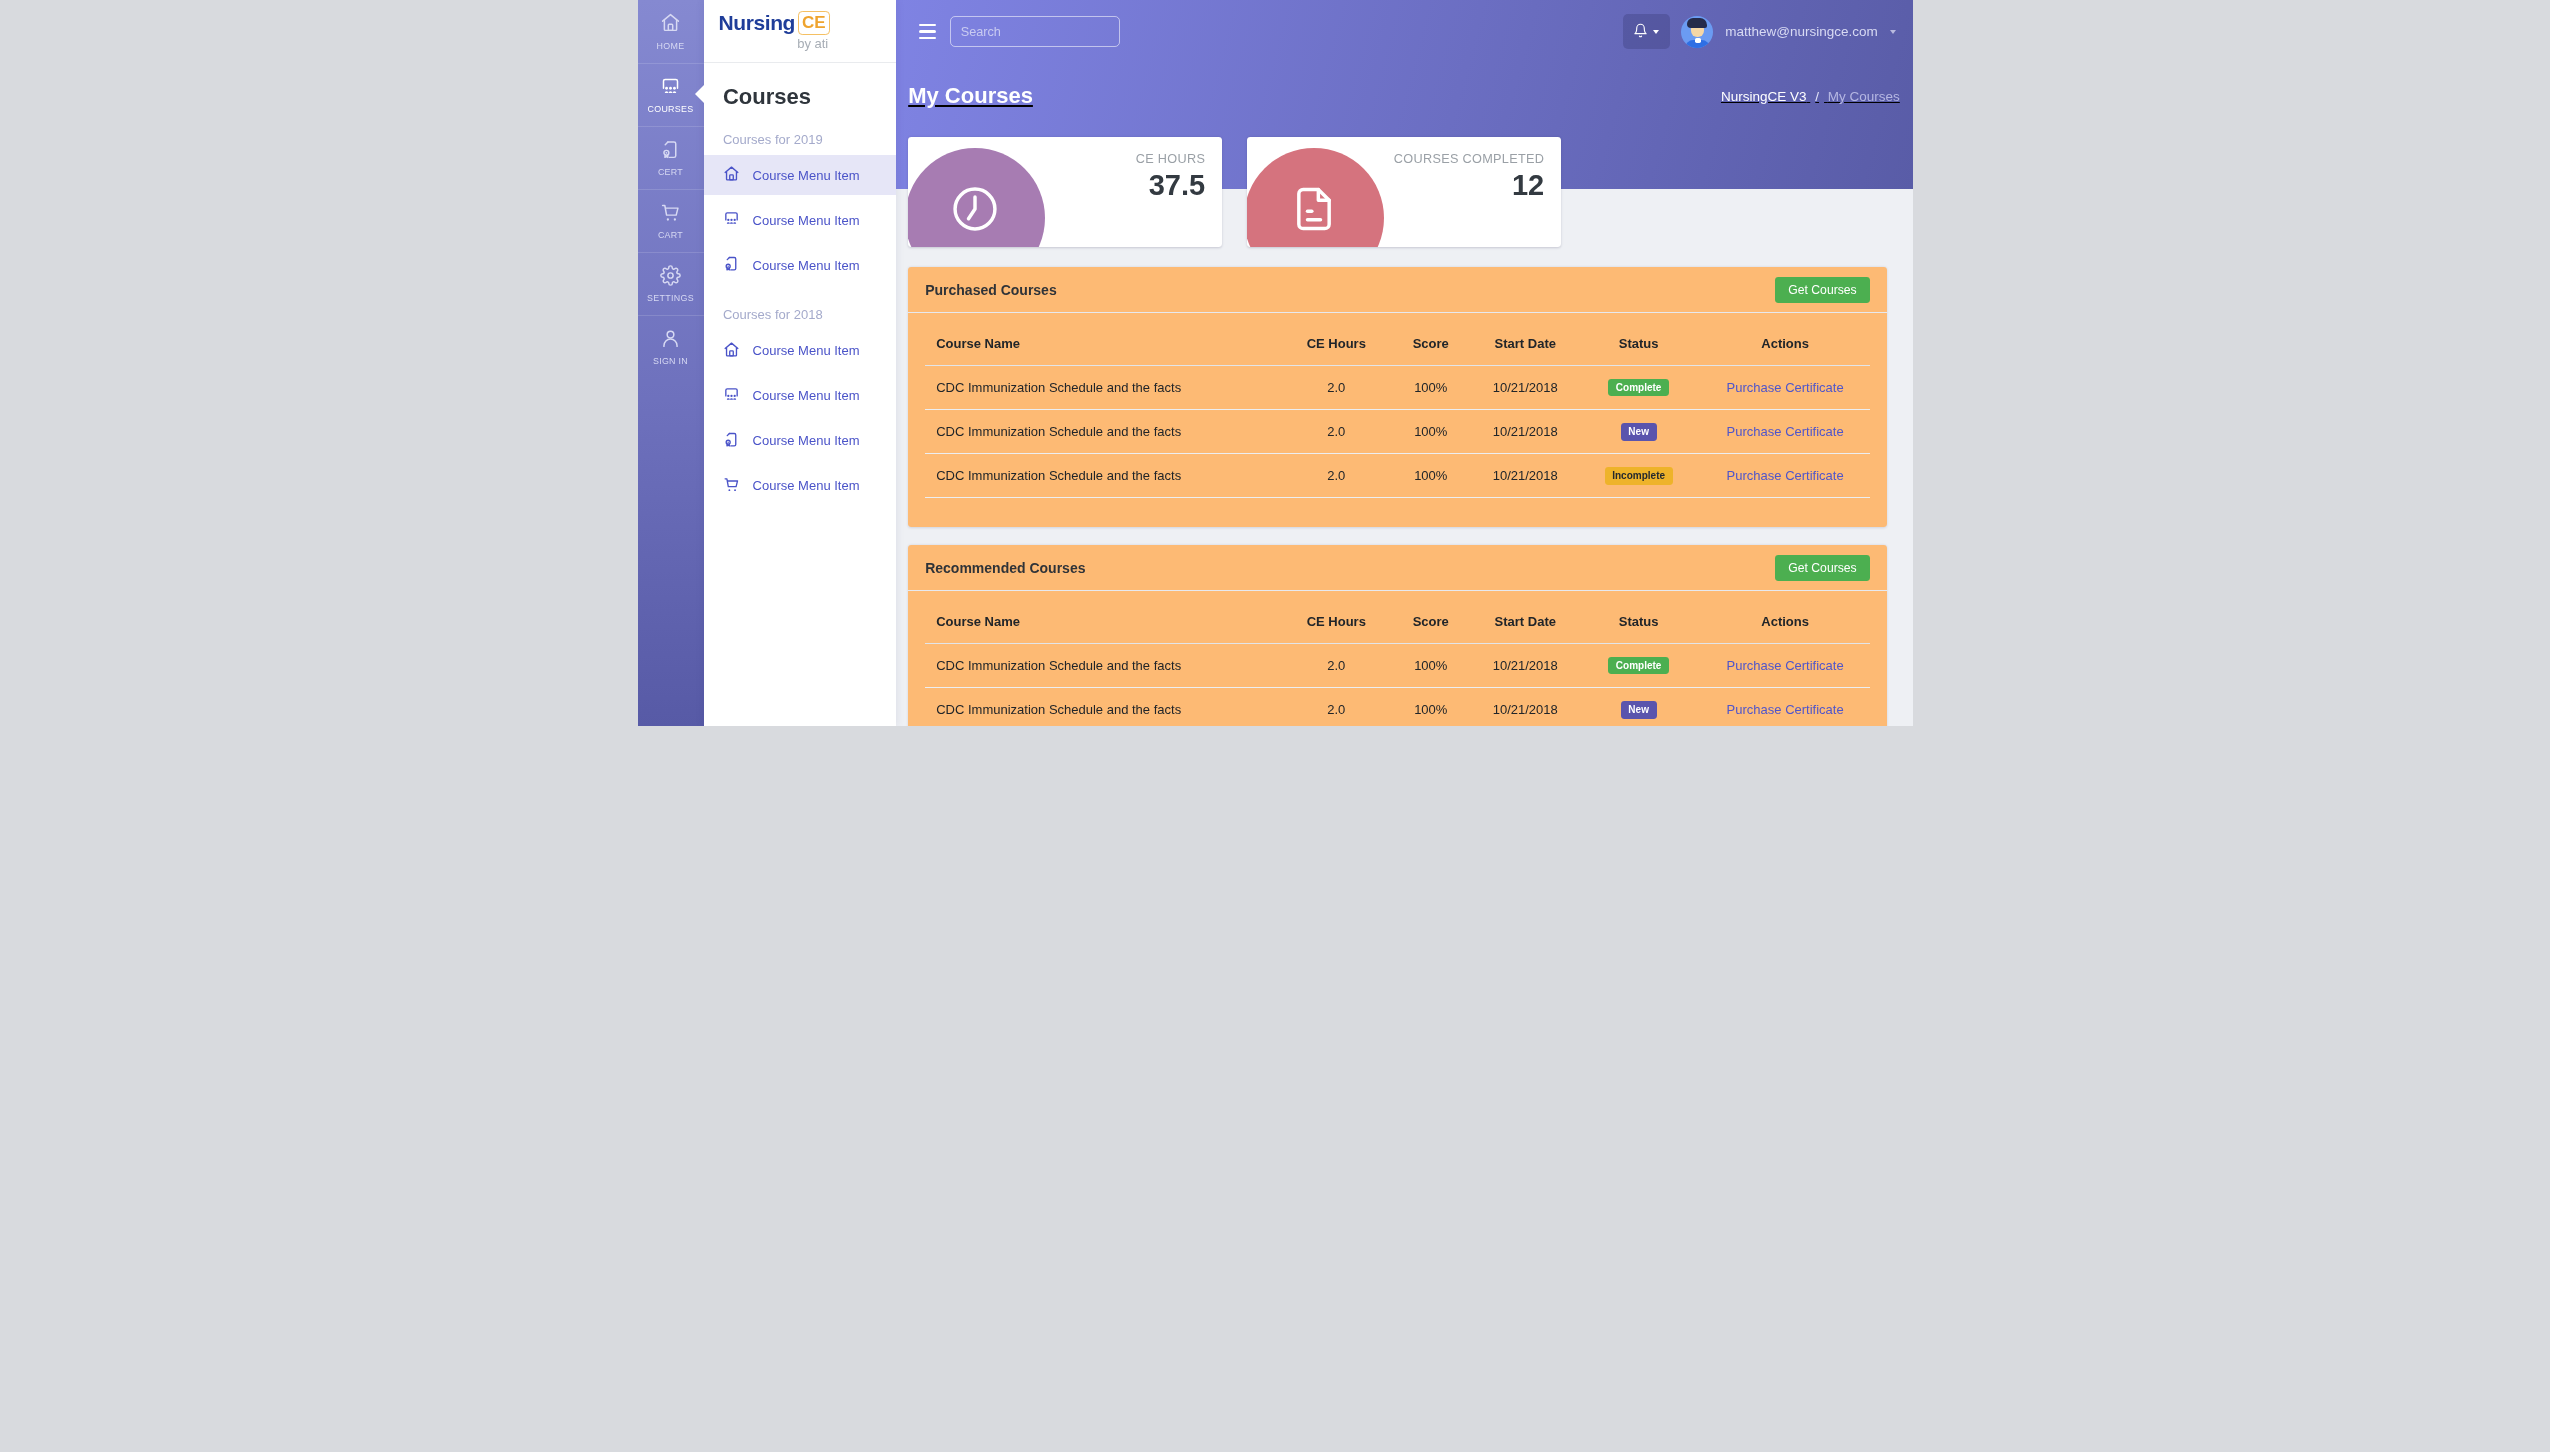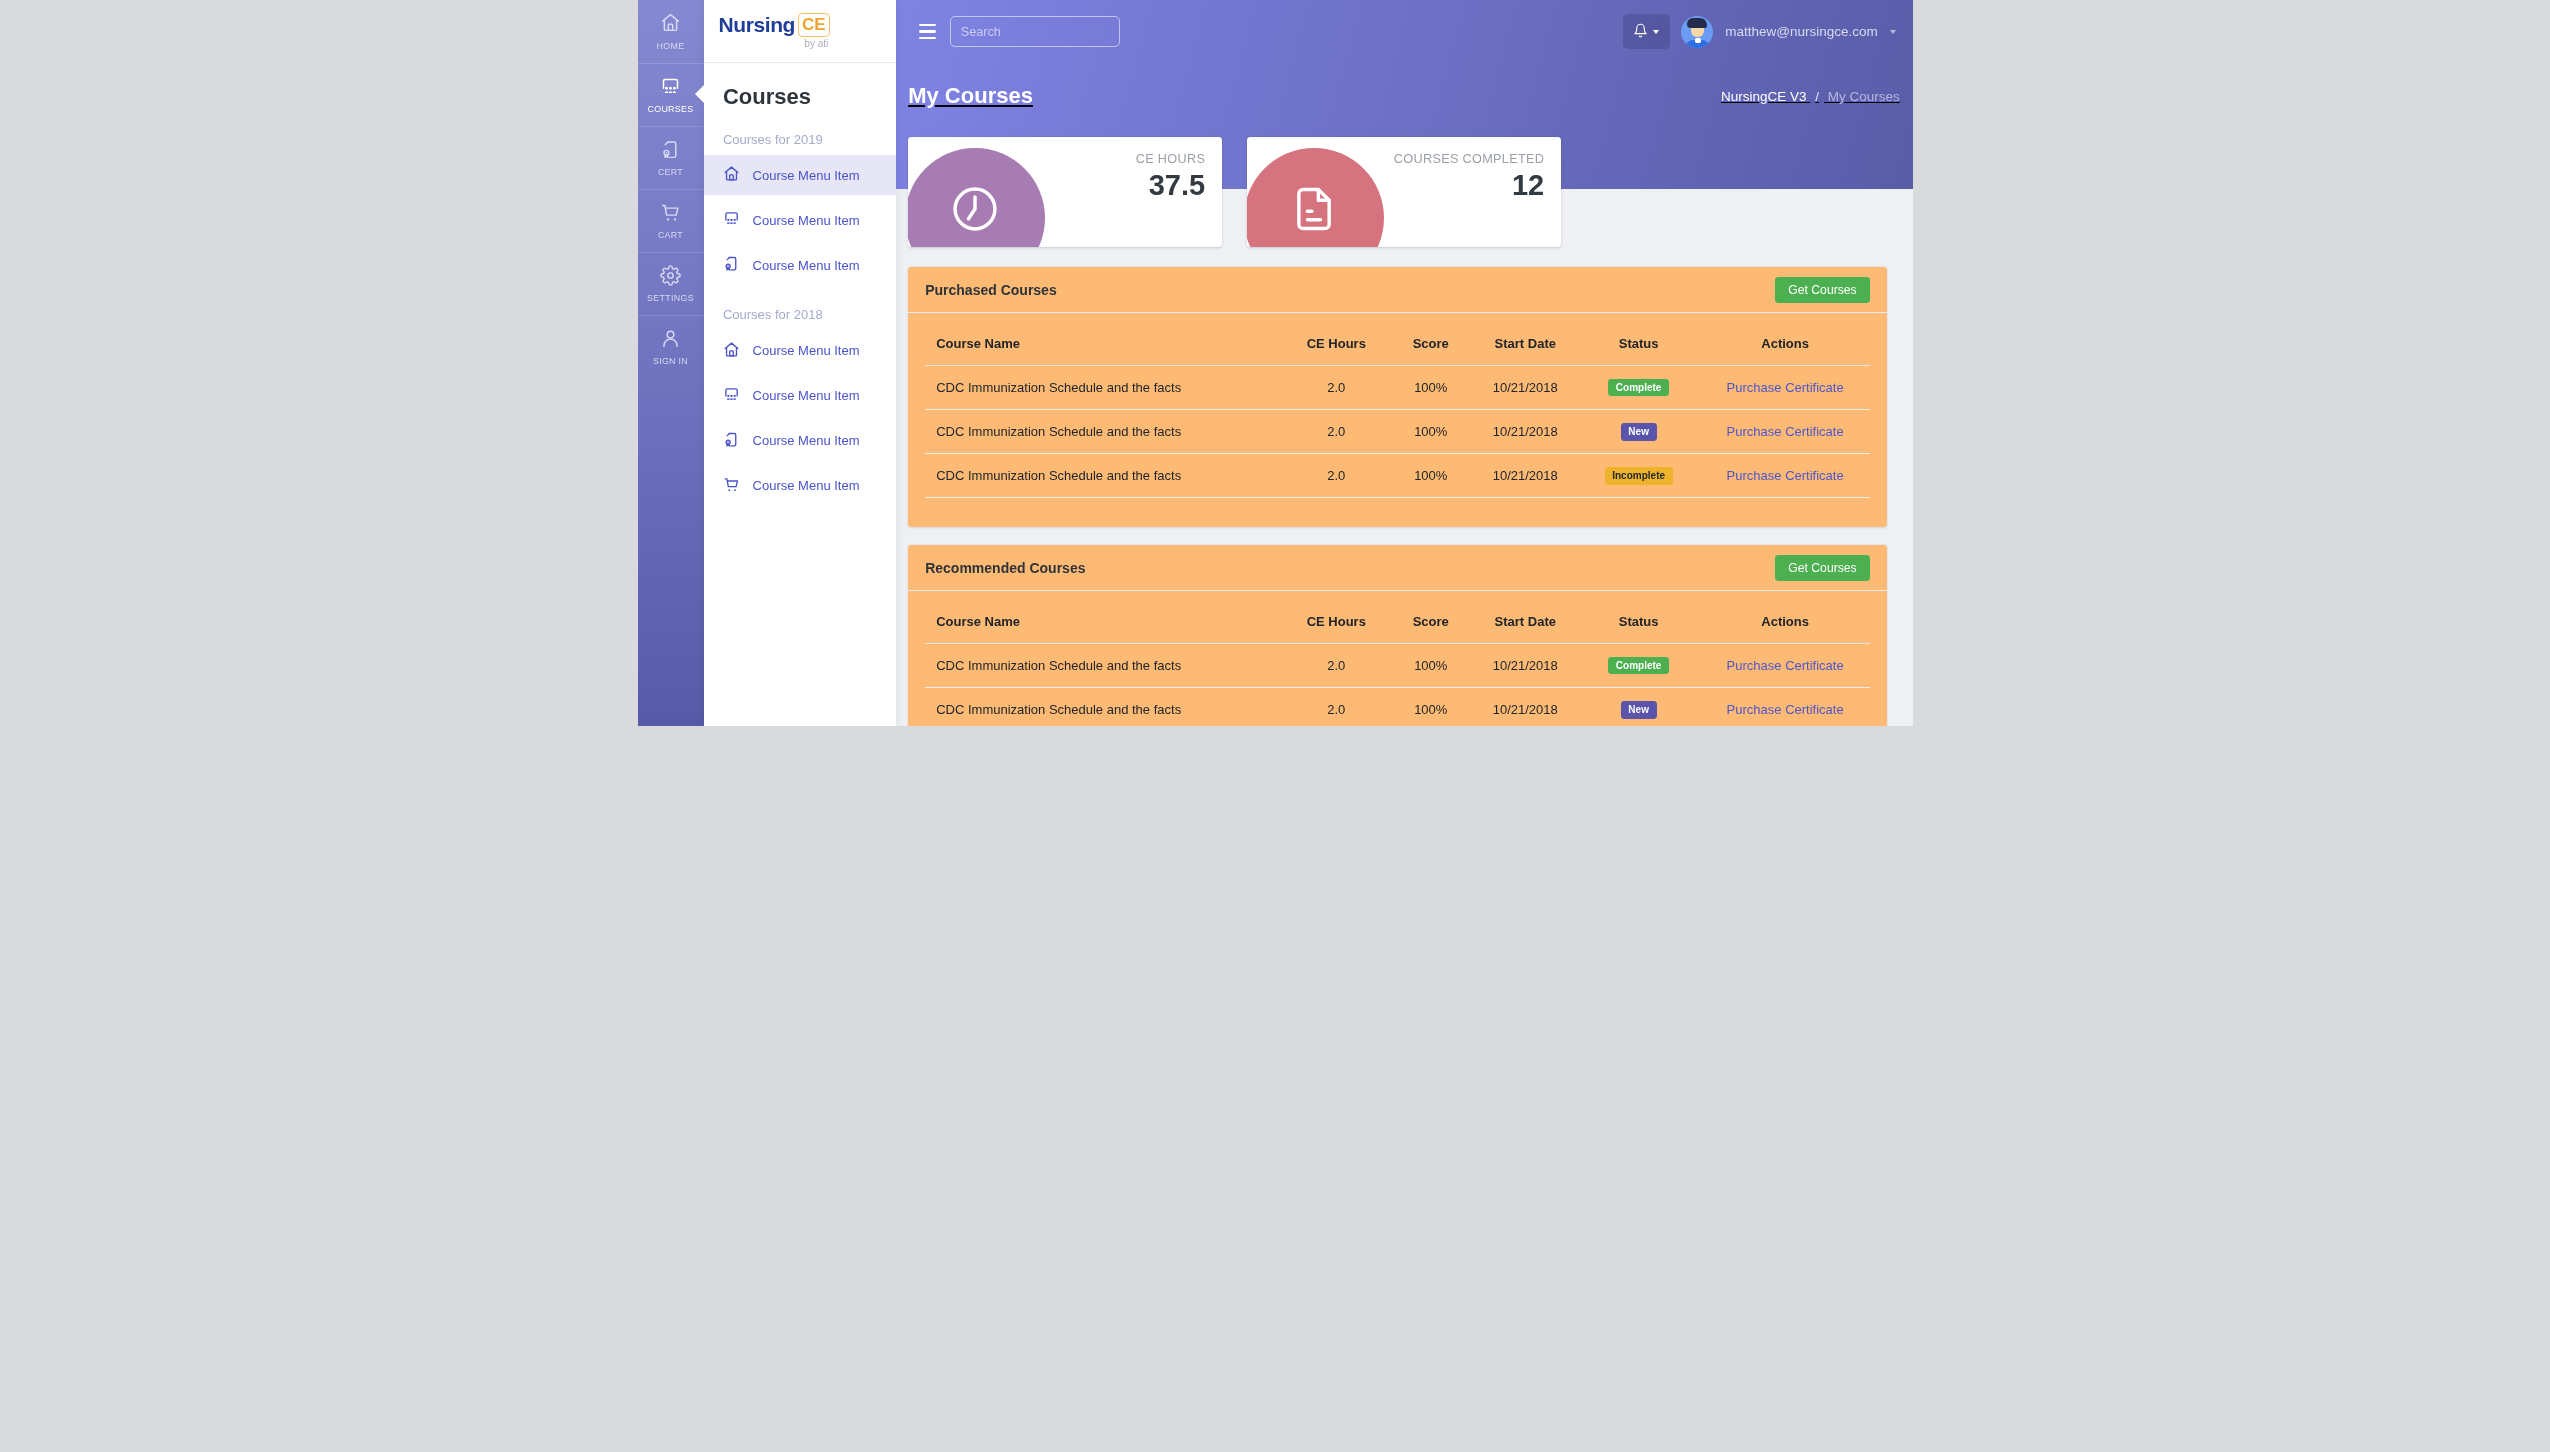--- a/index.html
+++ b/index.html
@@ -26,21 +26,21 @@
 
   
   .secondary-sidebar { position:absolute; left:66px; top:0; width:192px; height:100%; z-index:5;
     background:#fff; box-shadow:0 0 8.4px rgba(40,40,100,.10); }
   .logo-area { height:63px; border-bottom:0.8px solid #e9ebee; display:flex; align-items:center; padding-left:15px; }
   .logo { display:flex; flex-direction:column; }
   .logo-line { display:flex; }
   .logo-primary { font-size:21px; font-weight:700; color:#1f3d99; letter-spacing:-0.4px; }
   .ce-badge { margin-left:2.5px; border:1.7px solid #f5c063; border-radius:4.2px; padding:0 3.4px;
     color:#efa42e; font-weight:700; font-size:17px; line-height:22px; }
-  .byline { font-size:10px; color:#a7adb5; text-align:right; margin-top:0.8px; padding-right:1.7px; }
+  .byline { font-size:13px; color:#a7adb5; text-align:right; margin-top:0.8px; padding-right:1.7px; }
   .courses-title { font-size:22px; font-weight:700; color:#2f353c; padding:21px 0 0 19.4px; }
   .side-section-label { font-size:13px; font-weight:500; color:#a4aacb; padding:22px 0 8.4px 19.4px; }
   .side-item { height:40px; display:flex; align-items:center; padding-left:19.4px; gap:12.7px;
     color:#4a53c8; cursor:pointer; }
   .side-item.active { background:#e6e6f7; }
   .side-item svg { width:17px; height:17px; stroke:currentColor; fill:none; stroke-width:1.9;
     stroke-linecap:round; stroke-linejoin:round; flex:0 0 auto; }
   .side-item .side-label { font-size:13px; }
   .gap6 { height:5px; }
 

